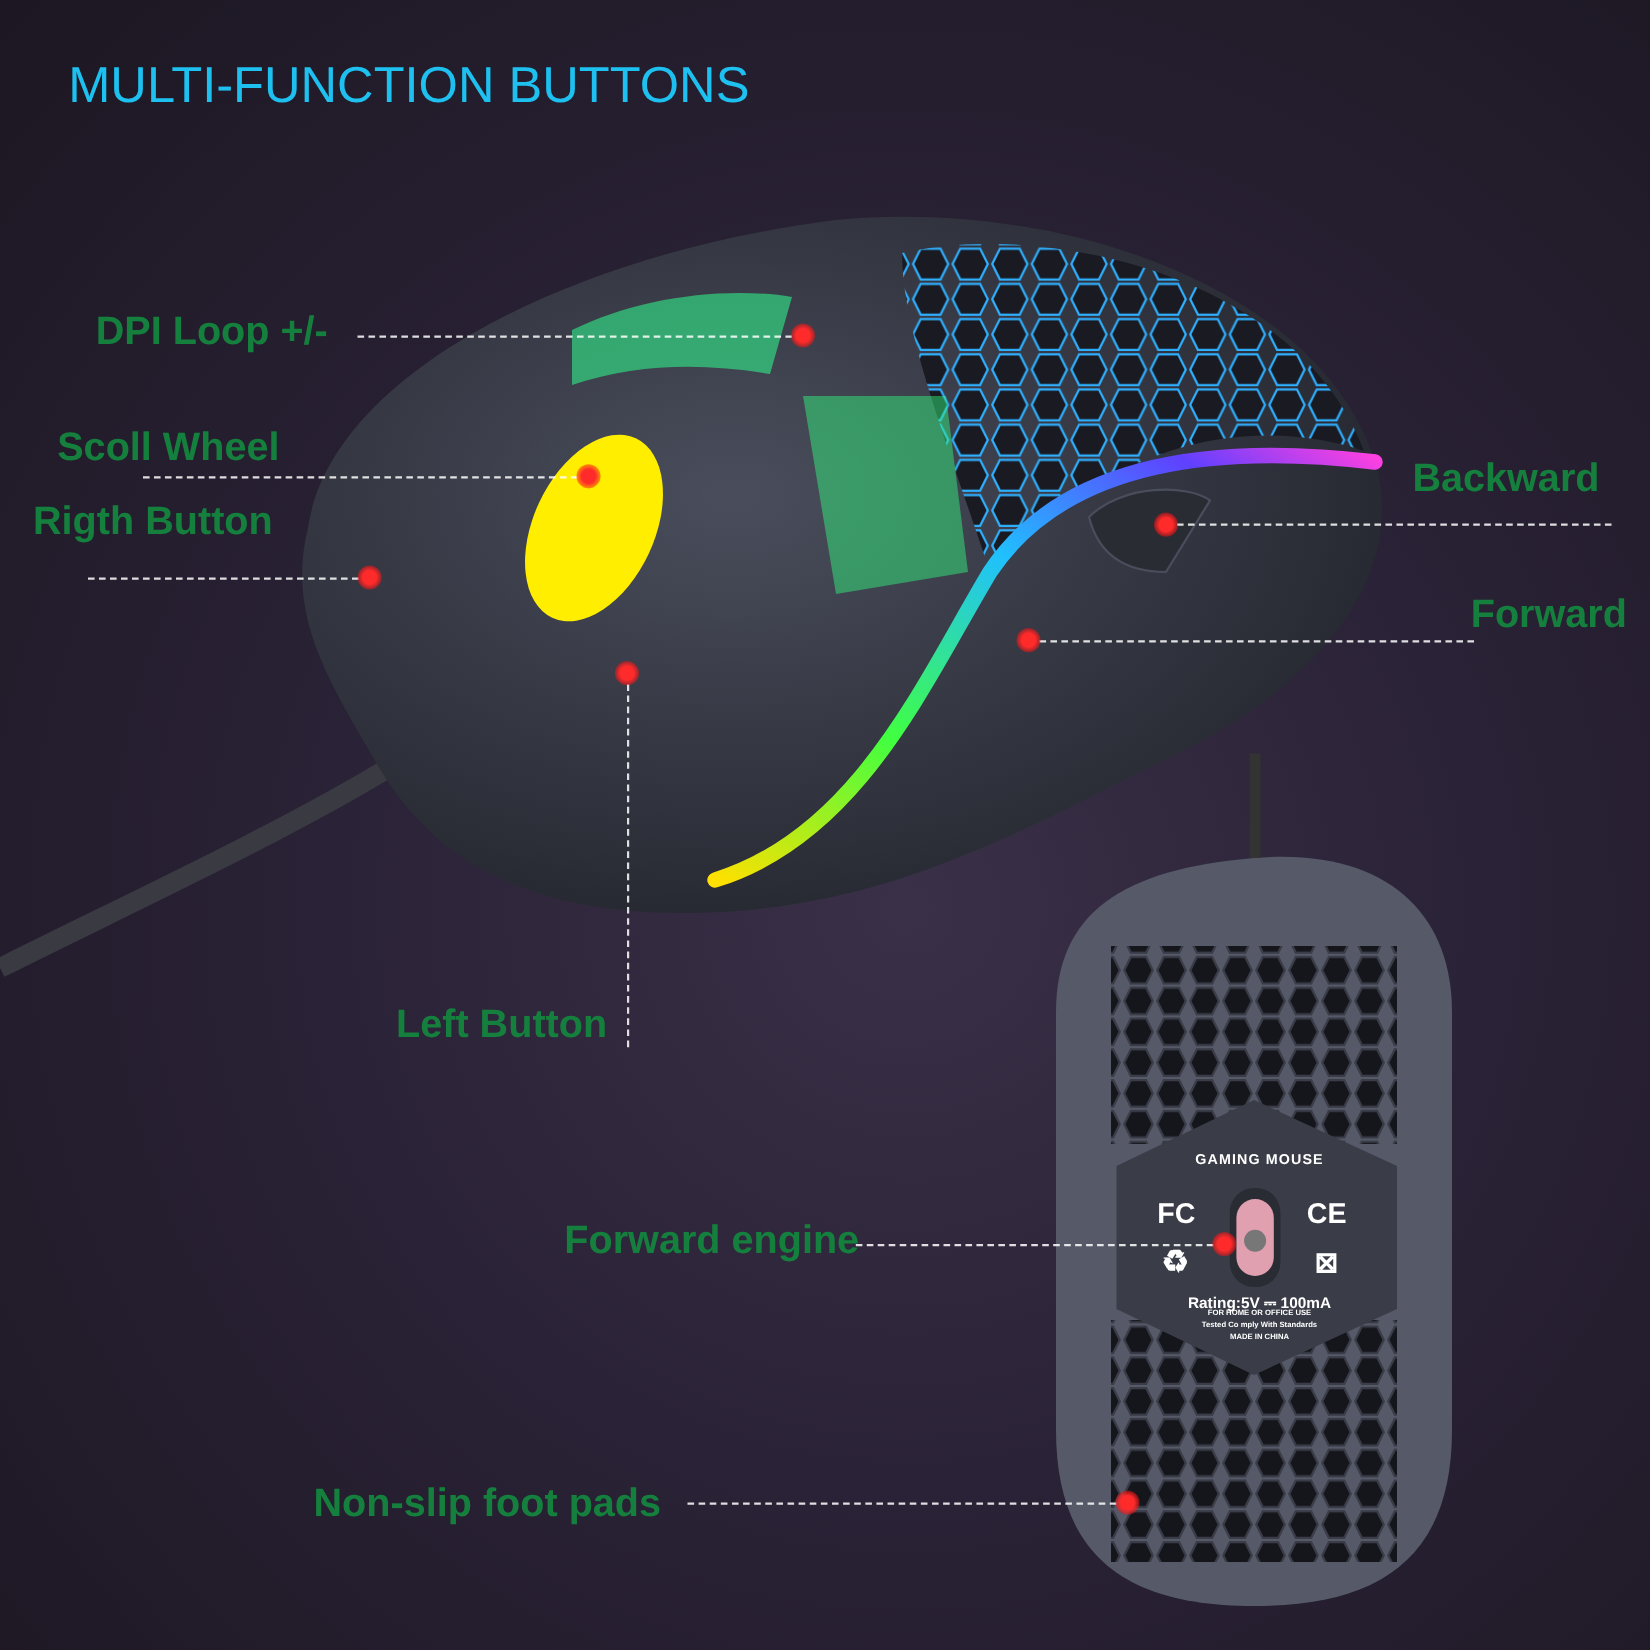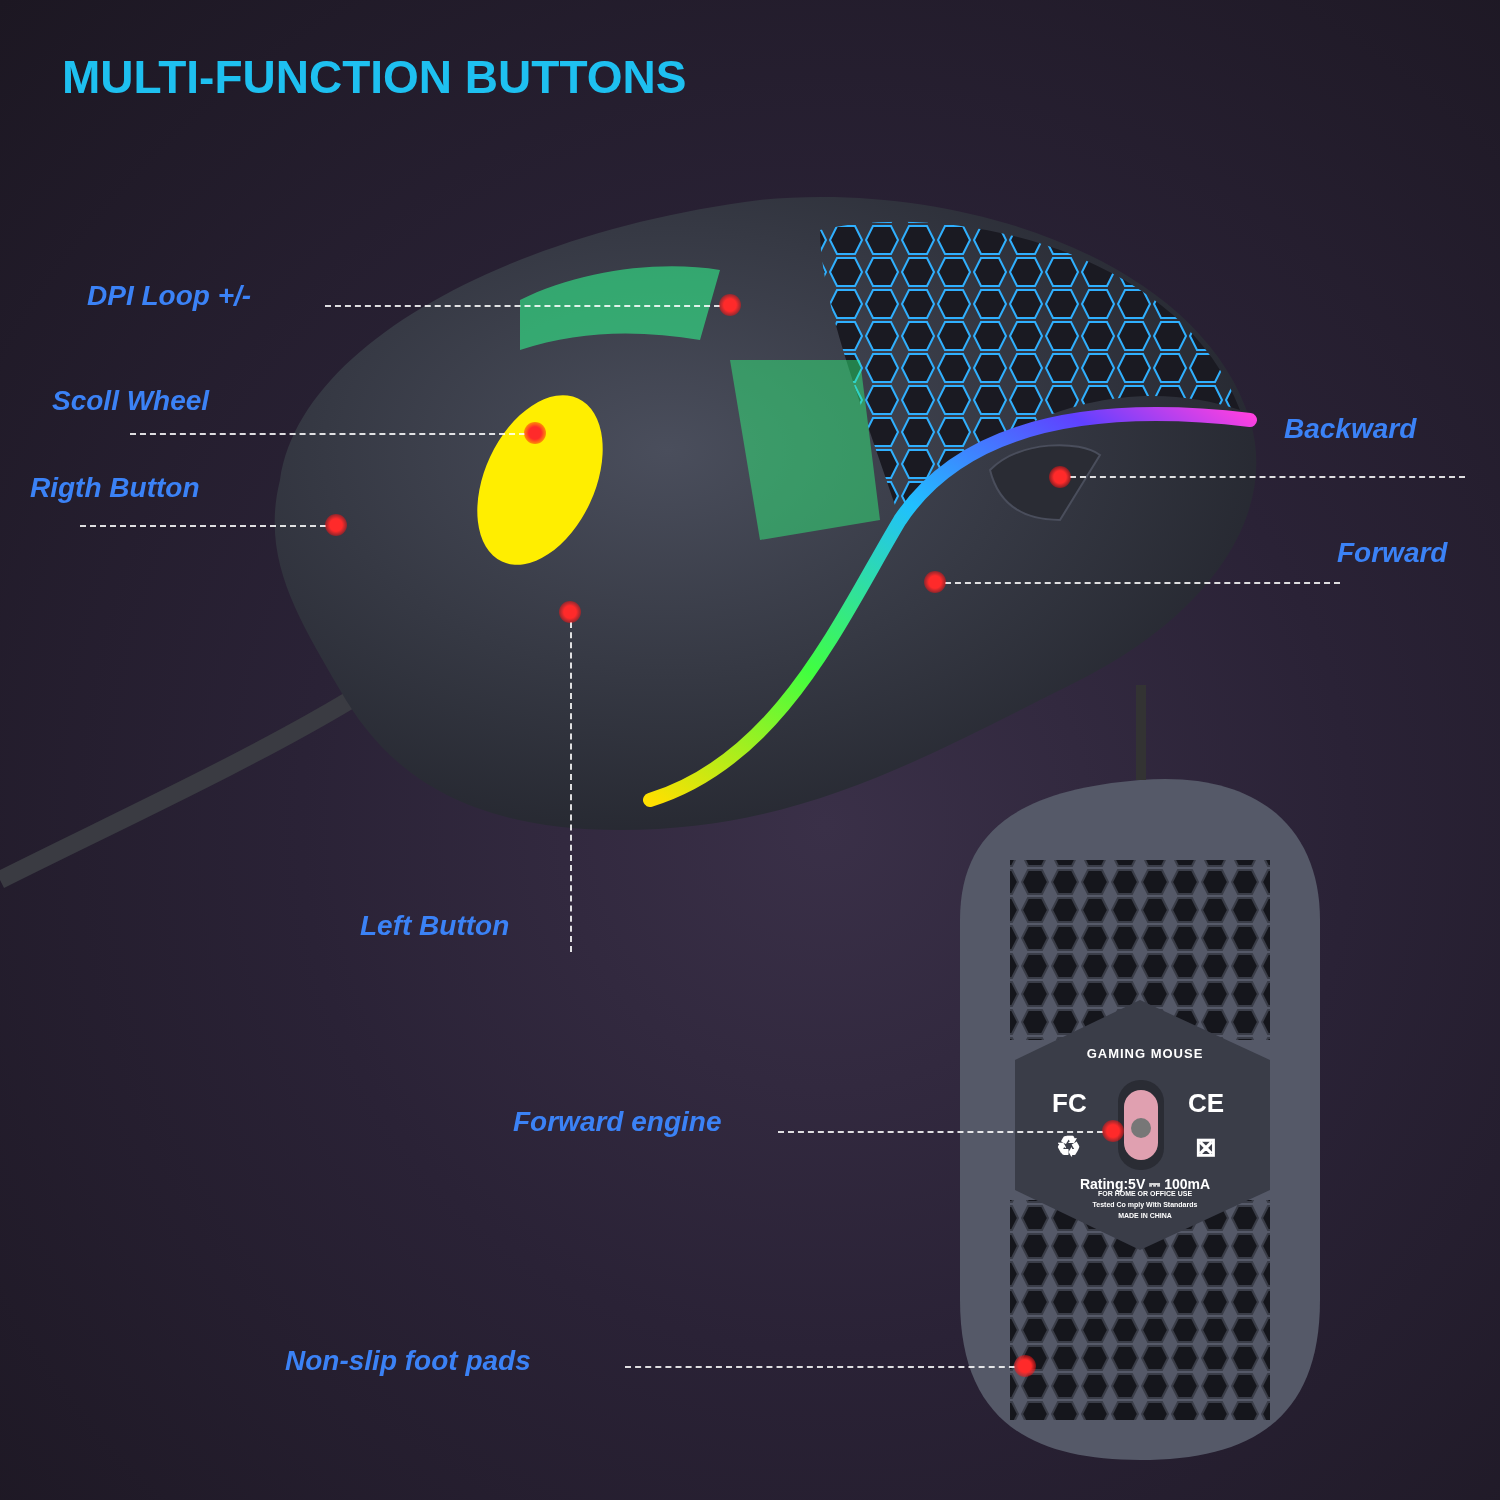--- a/index.html
+++ b/index.html
@@ -1,20 +1,20 @@
 <!DOCTYPE html>
 <html><head>
 <meta charset="utf-8">
 <style>
   html,body{margin:0;padding:0;}
   body{width:1500px;height:1500px;overflow:hidden;position:relative;
     background:radial-gradient(ellipse at 55% 55%, #3a3048 0%, #2a2236 45%, #1c1722 100%);
     font-family:"Liberation Sans", sans-serif;}
-  .title{position:absolute;left:62px;top:50px;font-size:46px;font-weight:bold;color:#1ec0f0;letter-spacing:0px;}
-  .label{position:absolute;color:#3b82f6;font-weight:bold;font-size:28px;white-space:nowrap;font-style:italic;}
+  .title{position:absolute;left:62px;top:50px;font-size:46px;font-weight:normal;color:#1ec0f0;letter-spacing:0px;}
+  .label{position:absolute;color:#15803d;font-weight:bold;font-size:36px;white-space:nowrap;}
   .hline{position:absolute;border-top:2px dashed rgba(255,255,255,0.85);height:0;}
   .vline{position:absolute;border-left:2px dashed rgba(255,255,255,0.85);width:0;}
   .dot{position:absolute;width:22px;height:22px;border-radius:50%;background:radial-gradient(circle,#ff2a2a 40%,rgba(255,0,0,0.35) 75%,rgba(255,0,0,0) 100%);transform:translate(-50%,-50%);}
   svg{position:absolute;left:0;top:0;}
   .bottom-text{position:absolute;color:#fff;text-align:center;font-weight:bold;}
 </style>
 </head>
 <body>
 
 <div class="title">MULTI-FUNCTION BUTTONS</div>
@@ -65,21 +65,21 @@
 </svg>
 
 <div class="label" style="left:87px;top:280px;">DPI Loop +/-</div>
 <div class="hline" style="left:325px;top:305px;width:405px;"></div>
 <div class="dot" style="left:730px;top:305px;"></div>
 
 <div class="label" style="left:52px;top:385px;text-align:center;">Scoll Wheel</div>
 <div class="hline" style="left:130px;top:433px;width:405px;"></div>
 <div class="dot" style="left:535px;top:433px;"></div>
 
-<div class="label" style="left:30px;top:472px;">Rigth Button</div>
+<div class="label" style="left:30px;top:452px;">Rigth Button</div>
 <div class="hline" style="left:80px;top:525px;width:256px;"></div>
 <div class="dot" style="left:336px;top:525px;"></div>
 
 <div class="label" style="left:1284px;top:413px;">Backward</div>
 <div class="hline" style="left:1060px;top:476px;width:405px;"></div>
 <div class="dot" style="left:1060px;top:477px;"></div>
 
 <div class="label" style="left:1297px;top:537px;margin-left:40px;">Forward</div>
 <div class="hline" style="left:935px;top:582px;width:405px;"></div>
 <div class="dot" style="left:935px;top:582px;"></div>

